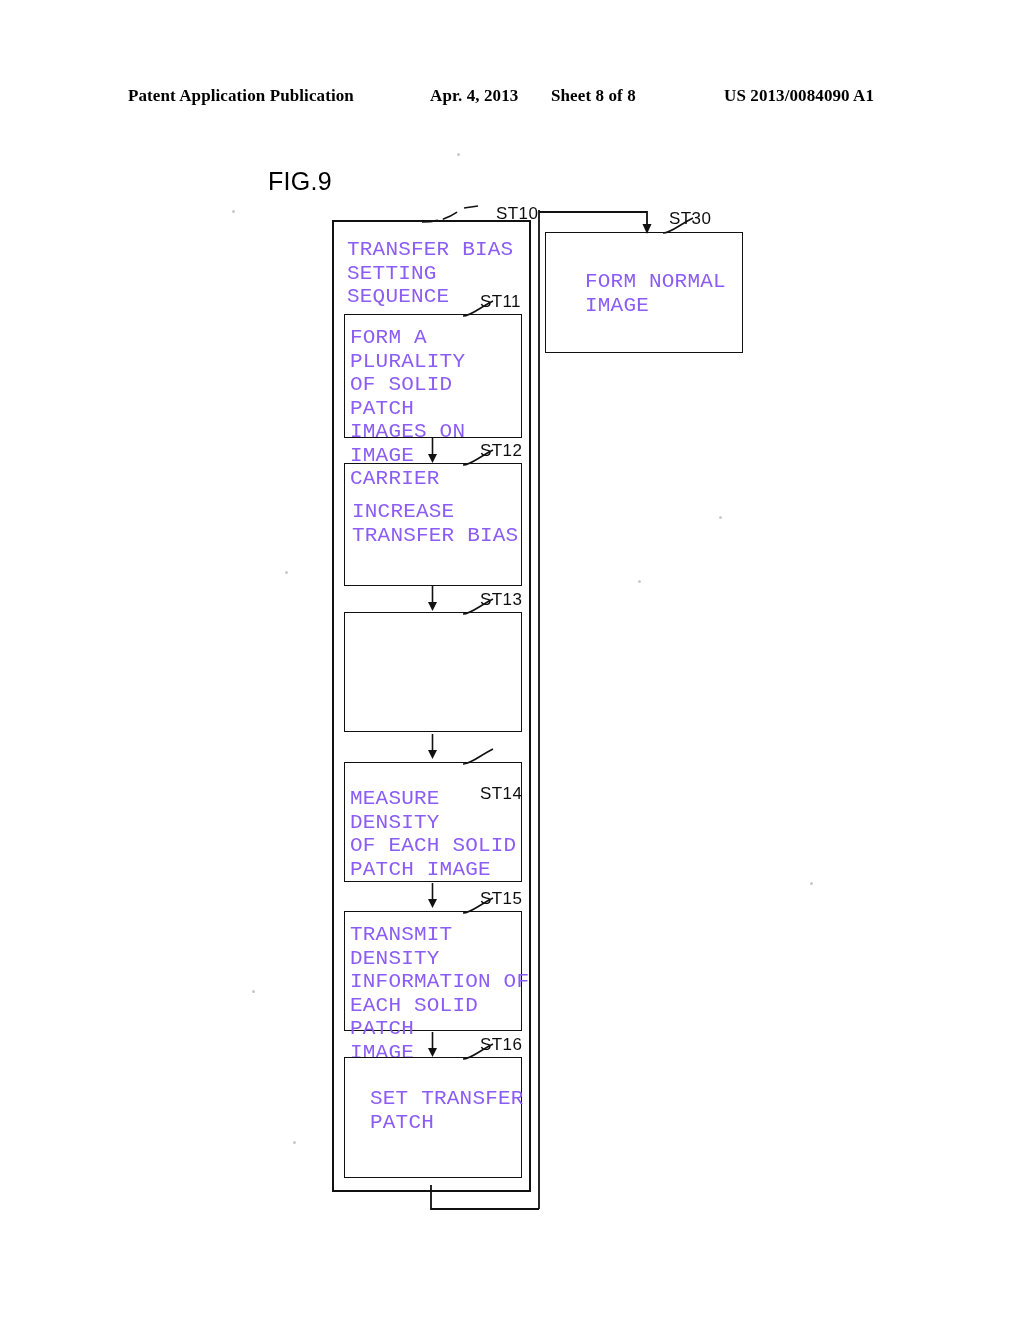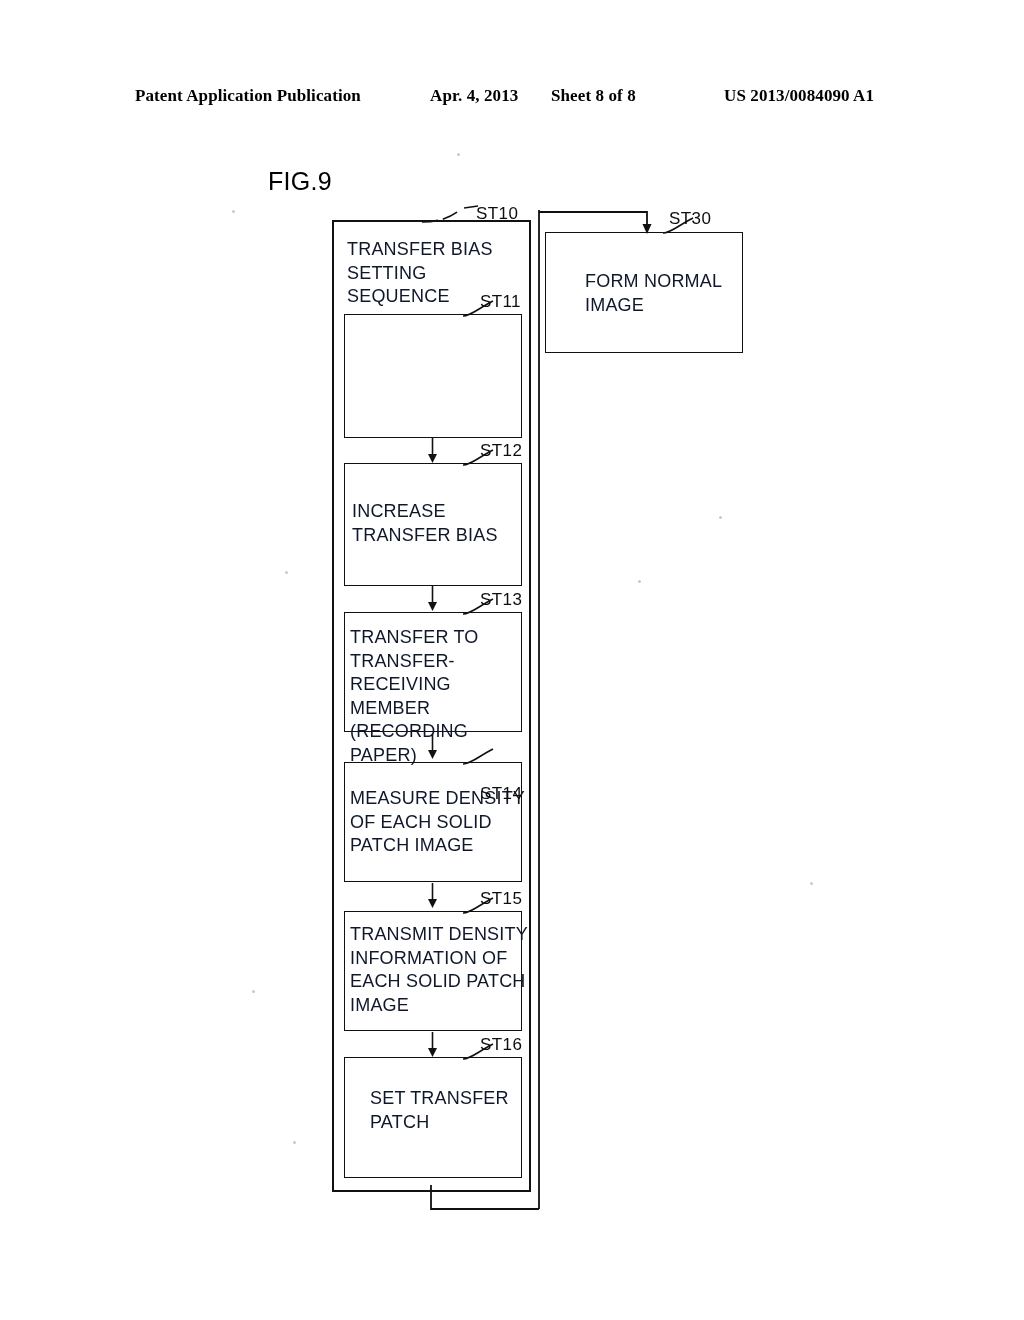--- a/index.html
+++ b/index.html
@@ -23,21 +23,21 @@
     top: 86px;
     left: 0;
     width: 1024px;
     height: 26px;
     font-family: "Liberation Serif", serif;
     font-weight: bold;
     font-size: 17px;
     letter-spacing: 0.1px;
     white-space: nowrap;
   }
-  .hdr-pub   { position: absolute; left: 128px; top: 0; margin-left: 7px; }
+  .hdr-pub   { position: absolute; left: 128px; top: 0; }
   .hdr-date  { position: absolute; left: 430px; top: 0; }
   .hdr-sheet { position: absolute; left: 551px; top: 0; }
   .hdr-num   { position: absolute; left: 706px; top: 0; margin-left: 18px; }
 
   
   .fig-label {
     position: absolute;
     left: 268px;
     top: 167px;
     font-family: "Liberation Sans", sans-serif;
@@ -59,26 +59,26 @@
     border: 1.6px solid #111;
     box-sizing: border-box;
     background: transparent;
   }
   .box-outer {
     border-width: 2px;
   }
 
   .box-text {
     position: absolute;
-    font-family: Liberation Sans, sans-serif;
-    font-size: 18px;
+    font-family: Liberation Mono, monospace;
+    font-size: 21px;
     line-height: 23.5px;
     letter-spacing: 0.2px;
     white-space: pre-line;
-    color: #0f172a;
+    color: #8b5cf6;
   }
 
   .step-tag {
     position: absolute;
     font-family: "Liberation Sans", sans-serif;
     font-size: 17px;
     letter-spacing: 0.4px;
     color: #0d0d0d;
     white-space: nowrap;
   }
@@ -112,23 +112,27 @@
 
   <div class="box box-outer" style="left:332px; top:220px; width:199px; height:972px;"></div>
 
   <div class="box-text" style="left:347px; top:238px; width:180px;">TRANSFER BIAS
 SETTING SEQUENCE</div>
 
   <svg class="leader" style="left:420px; top:198px; width:80px; height:32px;" viewBox="0 0 80 32">
     <path d="M2,24 C18,24 30,20 40,12" fill="none" stroke="#111" stroke-width="1.6" stroke-dasharray="16 5"></path>
     <path d="M44,10 L58,8" fill="none" stroke="#111" stroke-width="1.6"></path>
   </svg>
-  <div class="step-tag" style="left:476px; top:204px;text-align:center;">ST10</div>
+  <div class="step-tag" style="left:496px; top:204px;text-align:center;">ST10</div>
 
   <div class="box" style="left:344px; top:314px; width:178px; height:124px;"></div>
+  <div class="box-text" style="left:350px; top:326px; width:176px;">FORM A PLURALITY
+OF SOLID PATCH
+IMAGES ON IMAGE
+CARRIER</div>
   <svg class="leader" style="left:459px; top:296px; width:40px; height:22px;" viewBox="0 0 40 22">
     <path d="M4,20 C12,20 20,12 34,5" fill="none" stroke="#111" stroke-width="1.6"></path>
   </svg>
   <div class="step-tag" style="left:480px; top:292px;text-align:center;">ST11</div>
 
   <svg class="arrow" style="left:423px; top:438px; width:20px; height:26px;" viewBox="0 0 20 26">
     <line x1="9.5" y1="0" x2="9.5" y2="19" stroke="#111" stroke-width="1.6"></line>
     <path d="M9.5,25 L5,16 L14,16 Z" fill="#111"></path>
   </svg>
 
@@ -139,24 +143,20 @@
     <path d="M4,20 C12,20 20,12 34,5" fill="none" stroke="#111" stroke-width="1.6"></path>
   </svg>
   <div class="step-tag" style="left:480px; top:441px;">ST12</div>
 
   <svg class="arrow" style="left:423px; top:586px; width:20px; height:26px;" viewBox="0 0 20 26">
     <line x1="9.5" y1="0" x2="9.5" y2="19" stroke="#111" stroke-width="1.6"></line>
     <path d="M9.5,25 L5,16 L14,16 Z" fill="#111"></path>
   </svg>
 
   <div class="box" style="left:344px; top:612px; width:178px; height:120px;"></div>
-  <div class="box-text" style="left:350px; top:626px; width:178px;">TRANSFER TO
-TRANSFER-
-RECEIVING MEMBER
-(RECORDING PAPER)</div>
   <svg class="leader" style="left:459px; top:594px; width:40px; height:22px;" viewBox="0 0 40 22">
     <path d="M4,20 C12,20 20,12 34,5" fill="none" stroke="#111" stroke-width="1.6"></path>
   </svg>
   <div class="step-tag" style="left:480px; top:590px;">ST13</div>
 
   <svg class="arrow" style="left:423px; top:734px; width:20px; height:26px;" viewBox="0 0 20 26">
     <line x1="9.5" y1="0" x2="9.5" y2="19" stroke="#111" stroke-width="1.6"></line>
     <path d="M9.5,25 L5,16 L14,16 Z" fill="#111"></path>
   </svg>
 

